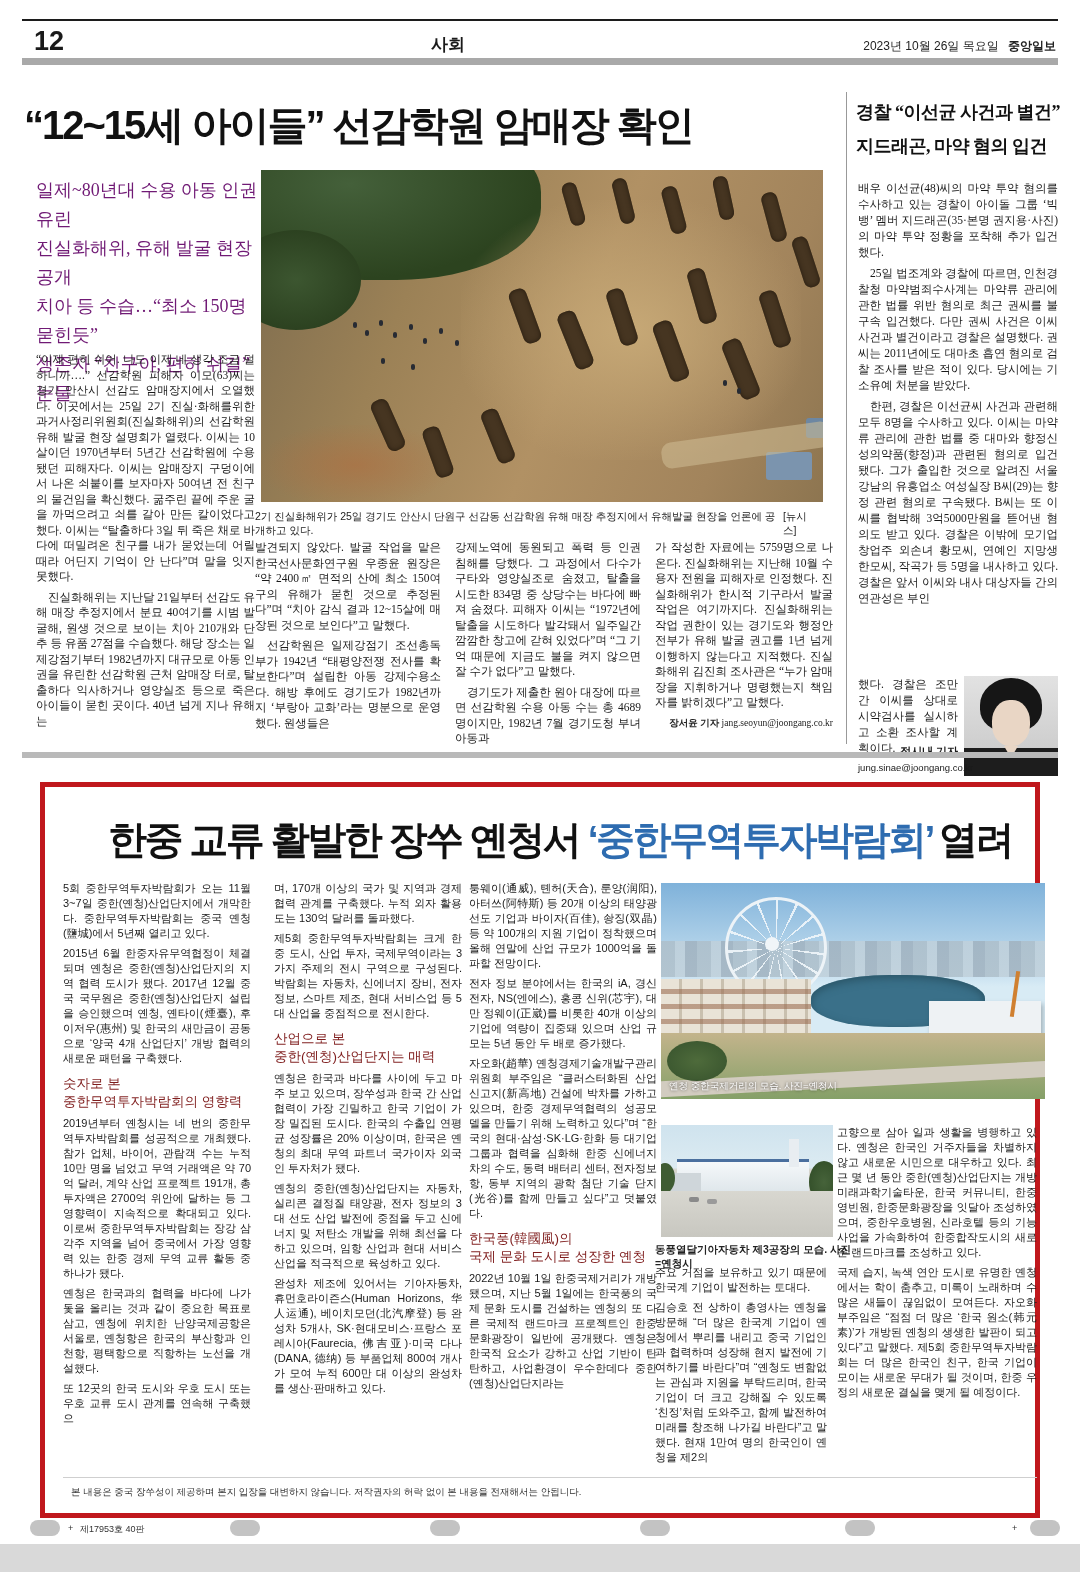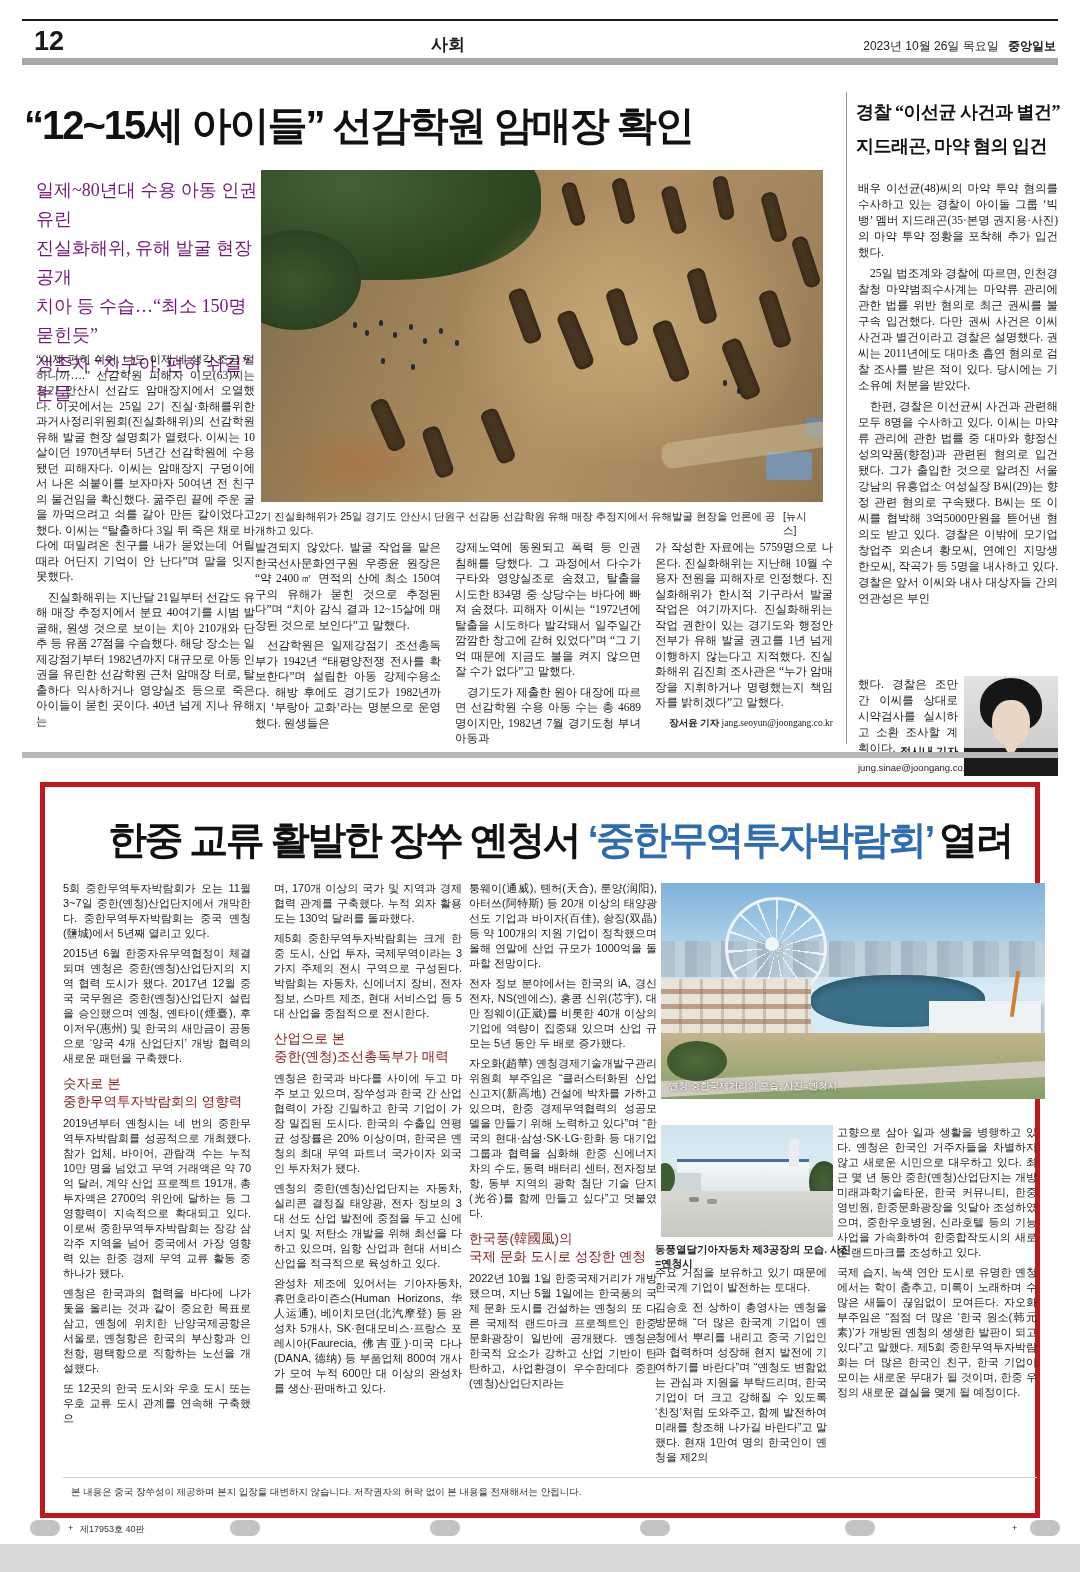--- a/index.html
+++ b/index.html
@@ -175,21 +175,21 @@
       <p>2019년부터 옌청시는 네 번의 중한무역투자박람회를 성공적으로 개최했다. 참가 업체, 바이어, 관람객 수는 누적 10만 명을 넘었고 무역 거래액은 약 70억 달러, 계약 산업 프로젝트 191개, 총 투자액은 2700억 위안에 달하는 등 그 영향력이 지속적으로 확대되고 있다. 이로써 중한무역투자박람회는 장강 삼각주 지역을 넘어 중국에서 가장 영향력 있는 한중 경제 무역 교류 활동 중 하나가 됐다.</p>
       <p>옌청은 한국과의 협력을 바다에 나가 돛을 올리는 것과 같이 중요한 목표로 삼고, 옌청에 위치한 난양국제공항은 서울로, 옌청항은 한국의 부산항과 인천항, 평택항으로 직항하는 노선을 개설했다.</p>
       <p>또 12곳의 한국 도시와 우호 도시 또는 우호 교류 도시 관계를 연속해 구축했으</p>
     </div>
 
     <div class="abs just clip bodycol bt" style="left:221px;top:94px;width:188px;height:588px;margin-left:8px;">
       <p>며, 170개 이상의 국가 및 지역과 경제 협력 관계를 구축했다. 누적 외자 활용도는 130억 달러를 돌파했다.</p>
       <p>제5회 중한무역투자박람회는 크게 한중 도시, 산업 투자, 국제무역이라는 3가지 주제의 전시 구역으로 구성된다. 박람회는 자동차, 신에너지 장비, 전자정보, 스마트 제조, 현대 서비스업 등 5대 산업을 중점적으로 전시한다.</p>
       <div class="redsub">
         <div>산업으로 본</div>
-        <div>중한(옌청)조선총독부가 매력</div>
+        <div>중한(옌청)산업단지는 매력</div>
       </div>
       <p>옌청은 한국과 바다를 사이에 두고 마주 보고 있으며, 장쑤성과 한국 간 산업 협력이 가장 긴밀하고 한국 기업이 가장 밀집된 도시다. 한국의 수출입 연평균 성장률은 20% 이상이며, 한국은 옌청의 최대 무역 파트너 국가이자 외국인 투자처가 됐다.</p>
       <p>옌청의 중한(옌청)산업단지는 자동차, 실리콘 결정질 태양광, 전자 정보의 3대 선도 산업 발전에 중점을 두고 신에너지 및 저탄소 개발을 위해 최선을 다하고 있으며, 임항 산업과 현대 서비스 산업을 적극적으로 육성하고 있다.</p>
       <p>완성차 제조에 있어서는 기아자동차, 휴먼호라이즌스(Human Horizons, 华人运通), 베이치모던(北汽摩登) 등 완성차 5개사, SK·현대모비스·프랑스 포레시아(Faurecia, 佛吉亚)·미국 다나(DANA, 德纳) 등 부품업체 800여 개사가 모여 누적 600만 대 이상의 완성차를 생산·판매하고 있다.</p>
     </div>
 
     <div class="abs just clip bodycol bt" style="left:424px;top:94px;width:188px;height:588px;">
       <p>퉁웨이(通威), 톈허(天合), 룬양(润阳), 아터쓰(阿特斯) 등 20개 이상의 태양광 선도 기업과 바이자(百佳), 솽징(双晶) 등 약 100개의 지원 기업이 정착했으며 올해 연말에 산업 규모가 1000억을 돌파할 전망이다.</p>
       <p>전자 정보 분야에서는 한국의 iA, 경신전자, NS(엔에스), 홍콩 신위(芯宇), 대만 정웨이(正崴)를 비롯한 40개 이상의 기업에 역량이 집중돼 있으며 산업 규모는 5년 동안 두 배로 증가했다.</p>
       <p>자오화(趙華) 옌청경제기술개발구관리위원회 부주임은 “클러스터화된 산업 신고지(新高地) 건설에 박차를 가하고 있으며, 한중 경제무역협력의 성공모델을 만들기 위해 노력하고 있다”며 “한국의 현대·삼성·SK·LG·한화 등 대기업 그룹과 협력을 심화해 한중 신에너지차의 수도, 동력 배터리 센터, 전자정보항, 동부 지역의 광학 첨단 기술 단지(光谷)를 함께 만들고 싶다”고 덧붙였다.</p>

